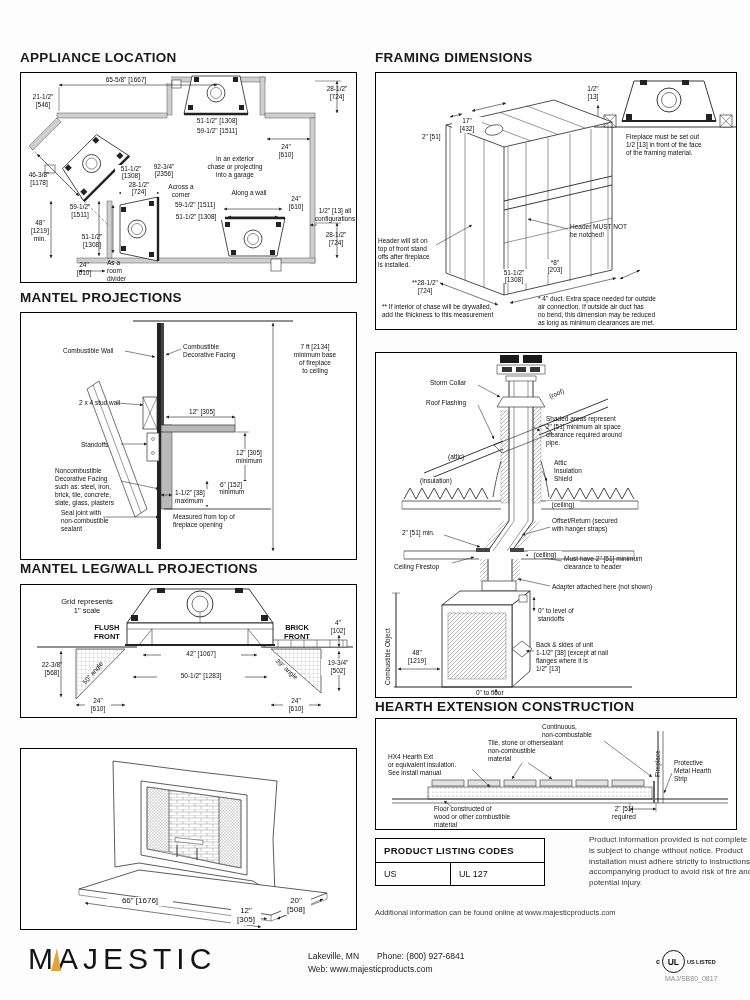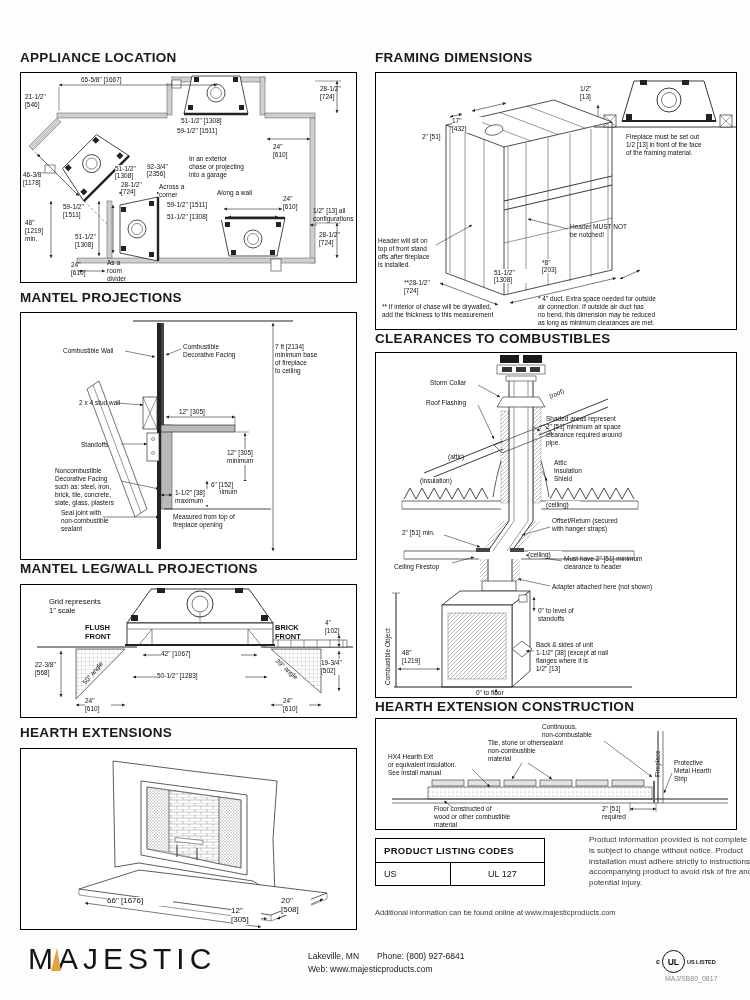--- a/index.html
+++ b/index.html
@@ -6,36 +6,36 @@
   .page{position:relative;width:750px;height:1000px;background:#fdfdfd;font-family:"Liberation Sans",sans-serif;overflow:hidden;}
   .topbar{position:absolute;left:0;top:2px;width:750px;height:27px;background:#221e1f;color:#fff;
     display:flex;align-items:center;justify-content:space-between;padding:0 28px;box-sizing:border-box;}
   .topbar .t{font-size:13px;font-weight:bold;letter-spacing:.2px;}
   .topbar .m{font-size:11.5px;color:#e3e3e3;}
   .panel{position:absolute;}
   .sec-title{margin:0;font-size:13.5px;font-weight:bold;color:#191919;letter-spacing:.3px;font-family:"Liberation Sans",sans-serif;}
   .box{position:absolute;left:0;border:1.2px solid #000;background:#fff;box-sizing:border-box;}
   .art{position:absolute;left:0;top:0;}
   .lbl{position:absolute;font-size:6.5px;line-height:1.22;color:#111;white-space:pre-line;}
-  .ctr{text-align:left;}
+  .ctr{text-align:center;}
   .bg{background:#fff;line-height:1.1;}
   .dim{stroke:#222;stroke-width:.6;fill:none;}
   .ldr{stroke:#222;stroke-width:.55;fill:none;}
   .thin{stroke:#333;stroke-width:.5;fill:none;}
   .wall{fill:#cfcfcf;stroke:#555;stroke-width:.5;}
   .d1{marker-start:url(#a1);marker-end:url(#a1);} .l1{marker-end:url(#a1);}
   .d2m{marker-start:url(#a2);marker-end:url(#a2);} .l2{marker-end:url(#a2);}
   .d3{marker-start:url(#a3);marker-end:url(#a3);}
   .d4{marker-start:url(#a4);marker-end:url(#a4);} .l4{marker-end:url(#a4);}
   .d5{marker-start:url(#a5);marker-end:url(#a5);} .l5{marker-end:url(#a5);}
   .d6{marker-start:url(#a6);marker-end:url(#a6);} .l6{marker-end:url(#a6);}
   .d7{marker-start:url(#a7);marker-end:url(#a7);} .l7{marker-end:url(#a7);}
   .plc{position:absolute;left:375px;top:838px;width:170px;border:1.2px solid #000;box-sizing:border-box;background:#fff;}
   .plc-head{padding:6px 8px;font-size:9.5px;font-weight:bold;border-bottom:1.2px solid #000;letter-spacing:.3px;color:#111;}
-  .plc-row{display:flex;border-bottom:1.2px solid #000;gap:29px;}
+  .plc-row{display:flex;border-bottom:1.2px solid #000;}
   .plc-row:last-child{border-bottom:none;}
   .plc-c1{width:58px;border-right:1.2px solid #000;padding:6px 8px;font-size:9px;color:#111;}
   .plc-c2{padding:6px 8px;font-size:9px;color:#111;flex:1;}
   .note-info{position:absolute;left:558px;top:835px;width:180px;font-size:8px;line-height:1.35;color:#3a3a3a;margin-left:31px;}
   .note-add{position:absolute;left:375px;top:908px;width:340px;font-size:7.5px;color:#3a3a3a;}
   .brand{position:absolute;left:28px;top:942px;font-size:30px;letter-spacing:5px;color:#141414;}
   .flame{position:absolute;left:50px;top:948px;}
   .foot-c{position:absolute;left:308px;top:950px;font-size:8.5px;color:#222;line-height:1.5;}
   .foot-c .row1{display:flex;gap:18px;}
   .ulmark{position:absolute;left:656px;top:950px;display:flex;align-items:center;gap:2px;}
@@ -279,21 +279,20 @@
       <div class="lbl ctr" style="left:300px;top:74px;width:34px;background:#fff">19-3/4"
 [502]</div>
       <div class="lbl ctr" style="left:64px;top:112px;width:26px;background:#fff">24"
 [610]</div>
       <div class="lbl ctr" style="left:262px;top:112px;width:26px;background:#fff">24"
 [610]</div>
     </div>
   </section>
 
   <section class="panel" style="left:20px;top:725px;width:337px;height:205px">
-    <h2 class="sec-title">HEARTH EXTENSIONS</h2>
     <div class="box" style="top:23px;width:337px;height:182px">
       <svg class="art" width="335" height="180" viewBox="0 0 335 180">
         <defs>
           <marker id="a4" viewBox="0 0 8 8" refX="8" refY="4" markerWidth="5.5" markerHeight="5.5" orient="auto-start-reverse">
               <path d="M0,0L8,4L0,8z" fill="#222"></path>
             </marker>
           <pattern id="mesh4" width="3" height="3" patternUnits="userSpaceOnUse">
               <path d="M0,0L3,3M3,0L0,3" stroke="#888" stroke-width="0.3"></path>
             </pattern>
           <pattern id="brick4" width="12" height="6" patternUnits="userSpaceOnUse">
@@ -405,21 +404,20 @@
       <div class="lbl" style="left:6px;top:230px;width:152px">**   If interior of chase will be drywalled,
 add the thickness to this measurement</div>
       <div class="lbl" style="left:162px;top:222px;width:192px">*   4" duct. Extra space needed for outside
 air connection. If outside air duct has
 no bend, this dimension may be reduced
 as long as minimum clearances are met.</div>
     </div>
   </section>
 
   <section class="panel" style="left:375px;top:331px;width:362px;height:367px">
-    <h2 class="sec-title">CLEARANCES TO COMBUSTIBLES</h2>
     <div class="box" style="top:21px;width:362px;height:346px">
       <svg class="art" width="360" height="344" viewBox="0 0 360 344">
         <defs>
           <marker id="a6" viewBox="0 0 8 8" refX="8" refY="4" markerWidth="5.5" markerHeight="5.5" orient="auto-start-reverse">
               <path d="M0,0L8,4L0,8z" fill="#222"></path>
             </marker>
           <pattern id="h6" width="4" height="4" patternUnits="userSpaceOnUse">
               <path d="M0,4L4,0" stroke="#777" stroke-width="0.5"></path>
             </pattern>
         </defs>

